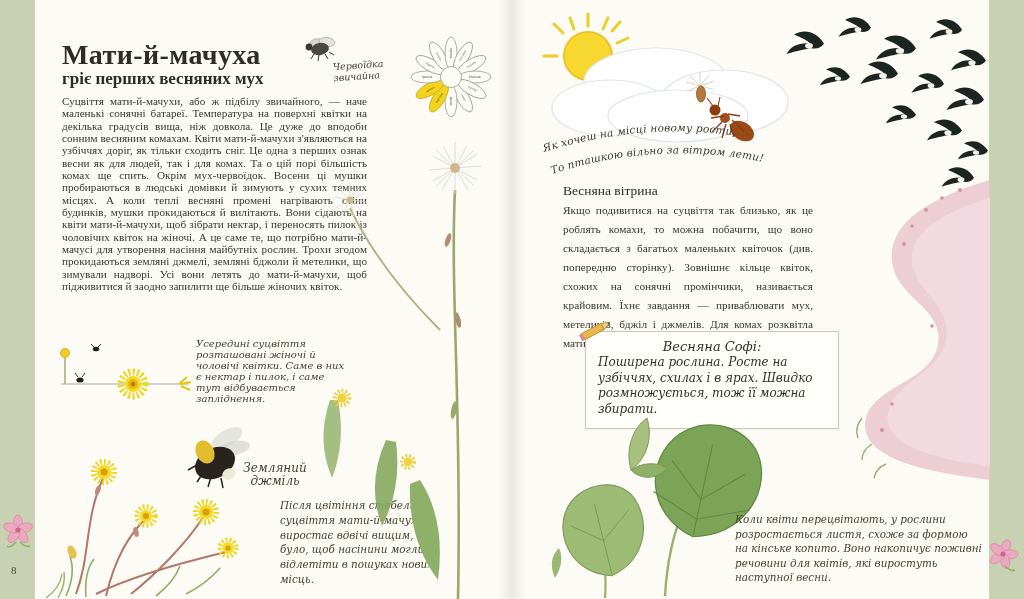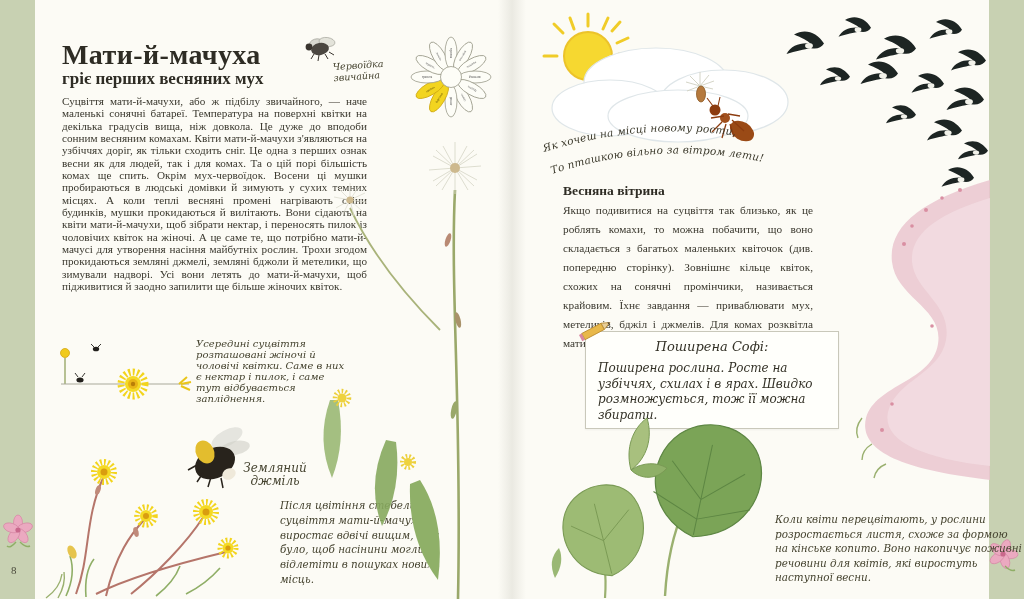--- a/index.html
+++ b/index.html
@@ -7,21 +7,21 @@
           font-family:"Liberation Serif",serif;color:#3a382e;}
   .abs{position:absolute;}
   .strip{top:0;width:35px;height:599px;background:#c8d1b2;}
   .gutter{top:0;left:498px;width:28px;height:599px;
           background:linear-gradient(to right,rgba(0,0,0,0),rgba(80,80,60,.10) 50%,rgba(0,0,0,0));}
   .title{font-size:28px;font-weight:600;letter-spacing:.4px;color:#2e2c24;line-height:1;}
   .subtitle{font-size:17px;font-weight:600;color:#2e2c24;line-height:1;}
   .body-text{font-size:11.2px;line-height:12.35px;text-align:justify;color:#3a382e;}
   .body-text2{font-size:11.3px;line-height:19px;text-align:justify;color:#3a382e;}
   .hand{font-style:italic;color:#45432f;font-family:"DejaVu Serif",serif;}
-  .sec-title{font-size:13.5px;font-weight:700;color:#2e2c24;}
+  .sec-title{font-size:13.5px;font-weight:400;color:#2e2c24;}
   .pagenum{font-size:11px;color:#4b4a3c;}
   .notebook{background:#fffffb;border:1px solid #c9c8ba;box-shadow:0 1px 2px rgba(0,0,0,.05);}
   .nb-title{font-style:italic;font-size:13px;text-align:center;color:#333126;font-family:"DejaVu Serif",serif;}
   .nb-body{font-style:italic;font-size:12px;line-height:15.5px;color:#333126;font-family:"DejaVu Serif",serif;}
 </style>
 </head>
 <body>
 
 <div class="spread">
 
@@ -285,22 +285,22 @@
       <circle cx="100" cy="236" r="1.8"></circle>
         <circle cx="90" cy="262" r="2"></circle>
     </g>
     <path d="M70,250 q-8,10 -4,20 M80,276 q-10,6 -10,16 M94,296 q-10,4 -12,14" stroke="#9ab06f" stroke-width="1.4" fill="none"></path>
   </svg>
 
   <div class="abs sec-title" style="left:563px;top:183px;">Весняна вітрина</div>
   <div class="abs body-text2" style="left:563px;top:201px;width:250px;">Якщо подивитися на суцвіття так близько, як це роблять комахи, то можна побачити, що воно складається з багатьох маленьких квіточок (див. попередню сторінку). Зовнішнє кільце квіток, схожих на сонячні промінчики, називається крайовим. Їхнє завдання — приваблювати мух, метеликів, бджіл і джмелів. Для комах розквітла мати-й-мачуха — це перша прикмета весни.</div>
 
   <div class="abs notebook" style="left:585px;top:331px;width:252px;height:96px;">
-    <div class="nb-title" style="margin-top:7px;">Поширена Софі:</div>
-    <div class="nb-body" style="margin:7px 12px 0 12px;">Поширена рослина. Росте на узбіччях, схилах і в ярах. Швидко розмножується, тож її можна збирати.</div>
+    <div class="nb-title" style="margin-top:7px;">Весняна Софі:</div>
+    <div class="nb-body" style="margin:1px 12px 0 12px;">Поширена рослина. Росте на узбіччях, схилах і в ярах. Швидко розмножується, тож її можна збирати.</div>
   </div>
   <svg class="abs" style="left:574px;top:316px;" width="42" height="30" viewBox="0 0 42 30">
     <g transform="rotate(-28 21 15)">
       <rect x="8" y="11" width="22" height="7" fill="#e8b84a" stroke="#b98a2e" stroke-width=".8"></rect>
       <path d="M30,11 l8,3.5 L30,18 Z" fill="#e8cf9a" stroke="#b98a2e" stroke-width=".8"></path>
       <path d="M36,13 l2,1.5 L36,16 Z" fill="#4a4238"></path>
       <rect x="5" y="11" width="3" height="7" fill="#d887a0"></rect>
     </g>
   </svg>
 
@@ -313,15 +313,15 @@
     </g>
     <g transform="rotate(-14 60 120)">
       <path d="M56,166 C18,156 8,112 30,88 C50,68 86,72 96,96 C106,122 94,158 56,166 Z" fill="#9dbb74" stroke="#7a9a55" stroke-width="1.1"></path>
       <path d="M56,164 L56,92 M56,130 L28,108 M56,130 L88,106" stroke="#7a9a55" stroke-width=".9" fill="none"></path>
     </g>
     <path d="M86,60 C80,38 88,18 102,8 C108,28 102,48 86,60 Z" fill="#a8c07e" stroke="#7a9a55" stroke-width="1"></path>
     <path d="M86,60 C98,52 112,52 122,58 C112,70 96,70 86,60 Z" fill="#8fb068" stroke="#7a9a55" stroke-width="1"></path>
     <path d="M10,168 q10,-16 4,-30 q-12,12 -4,30 z" fill="#9ab874"></path>
   </svg>
 
-  <div class="abs hand" style="left:735px;top:512px;width:248px;font-size:10.4px;line-height:14.6px;margin-left:40px;">Коли квіти перецвітають, у рослини розростається листя, схоже за формою на кінське копито. Воно накопичує поживні речовини для квітів, які виростуть наступної весни.</div>
+  <div class="abs hand" style="left:735px;top:512px;width:248px;font-size:10.4px;line-height:14.6px;">Коли квіти перецвітають, у рослини розростається листя, схоже за формою на кінське копито. Воно накопичує поживні речовини для квітів, які виростуть наступної весни.</div>
 
 </div>
 
 </body></html>

